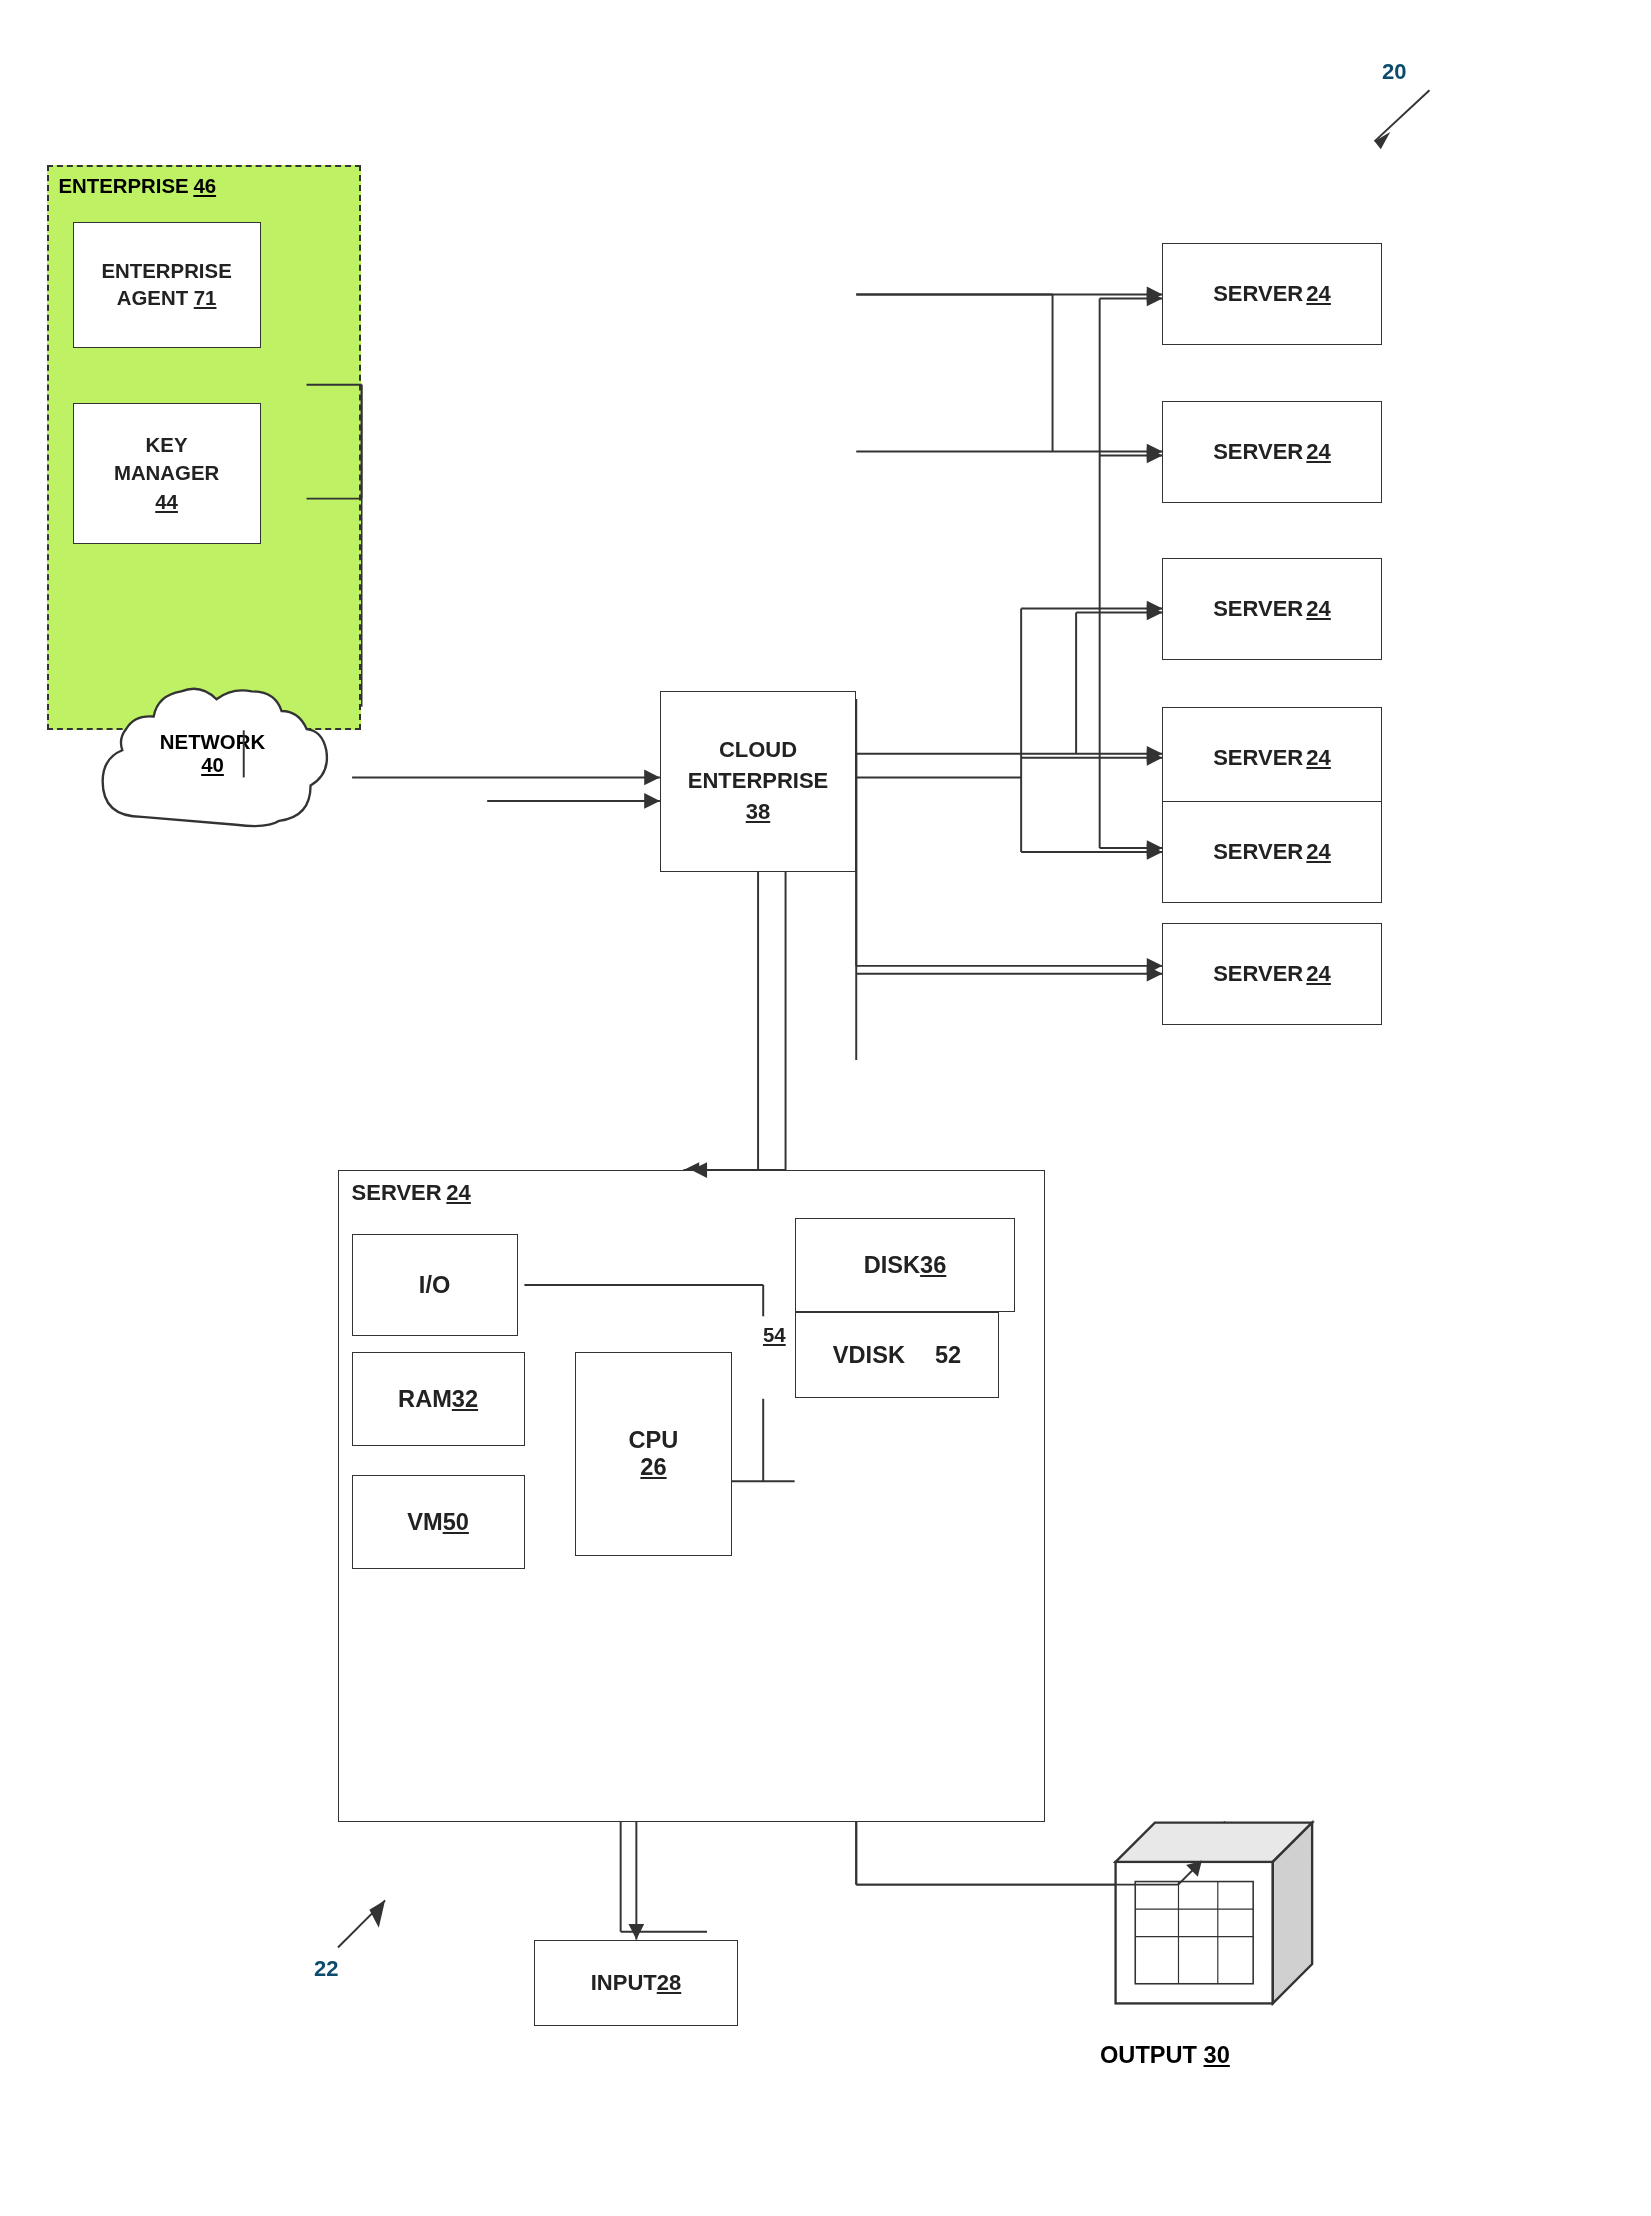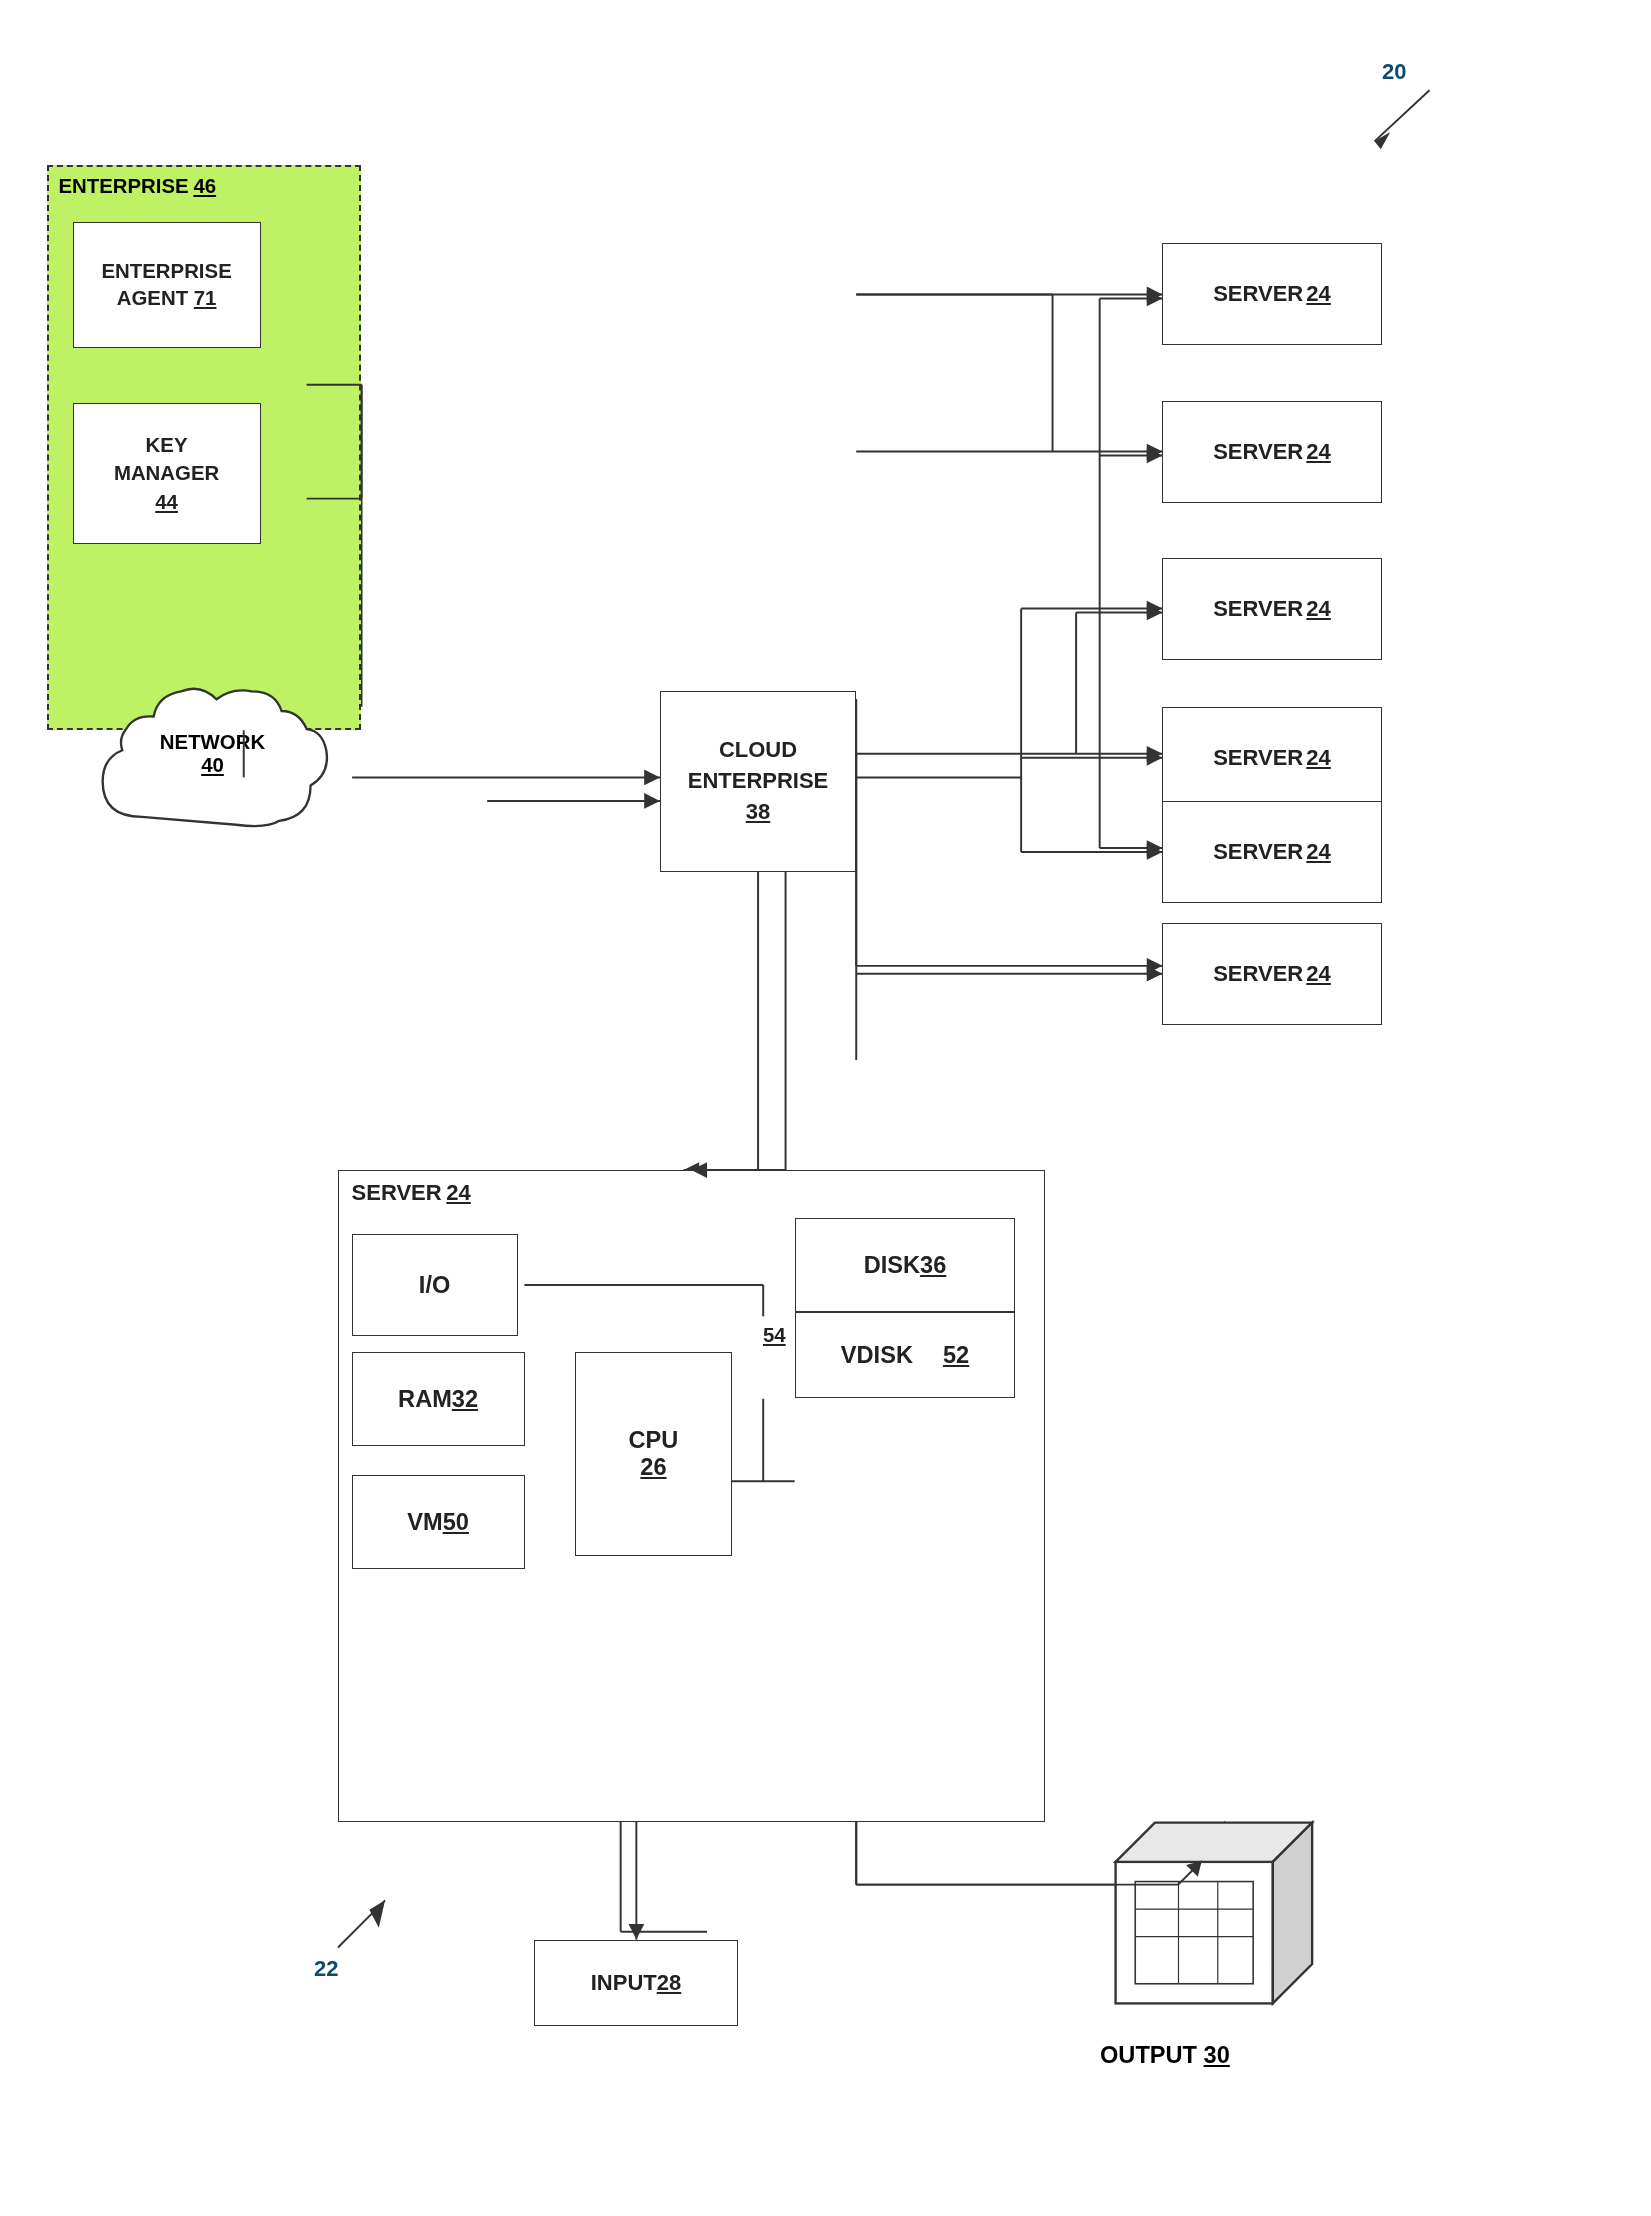--- a/index.html
+++ b/index.html
@@ -235,23 +235,23 @@
       </div>
     </div>
 
     <div class="box" style="position:absolute; left:456px; top:47px; width:220px; height:94px; font-size:23.6px;">
       <span>DISK </span>
       <span style="text-decoration:underline;">36</span>
     </div>
 
     <div style="position:absolute; left:424px; top:153px; font-size:20.4px; font-weight:bold; text-decoration:underline;">54</div>
 
-    <div class="box" style="position:absolute; left:456px; top:141px; width:220px; height:86px; font-size:23.6px;gap:30px;">
+    <div class="box" style="position:absolute; left:456px; top:141px; width:204px; height:86px; font-size:23.6px;gap:30px;">
       <span>VDISK </span>
-      <span style="text-decoration:underline;">52</span>
+      <span style="">52</span>
     </div>
 
 
     <svg style="position:absolute;top:0;left:0;width:707px;height:652px;pointer-events:none;" viewBox="0 0 900 830" width="707" height="652">
       <line x1="236" y1="145" x2="540" y2="145" stroke="#333" stroke-width="2.5"></line>
       <line x1="540" y1="145" x2="540" y2="185" stroke="#333" stroke-width="2.5"></line>
       <line x1="540" y1="290" x2="540" y2="395" stroke="#333" stroke-width="2.5"></line>
       <line x1="500" y1="395" x2="580" y2="395" stroke="#333" stroke-width="2.5"></line>
     </svg>
   </div>

